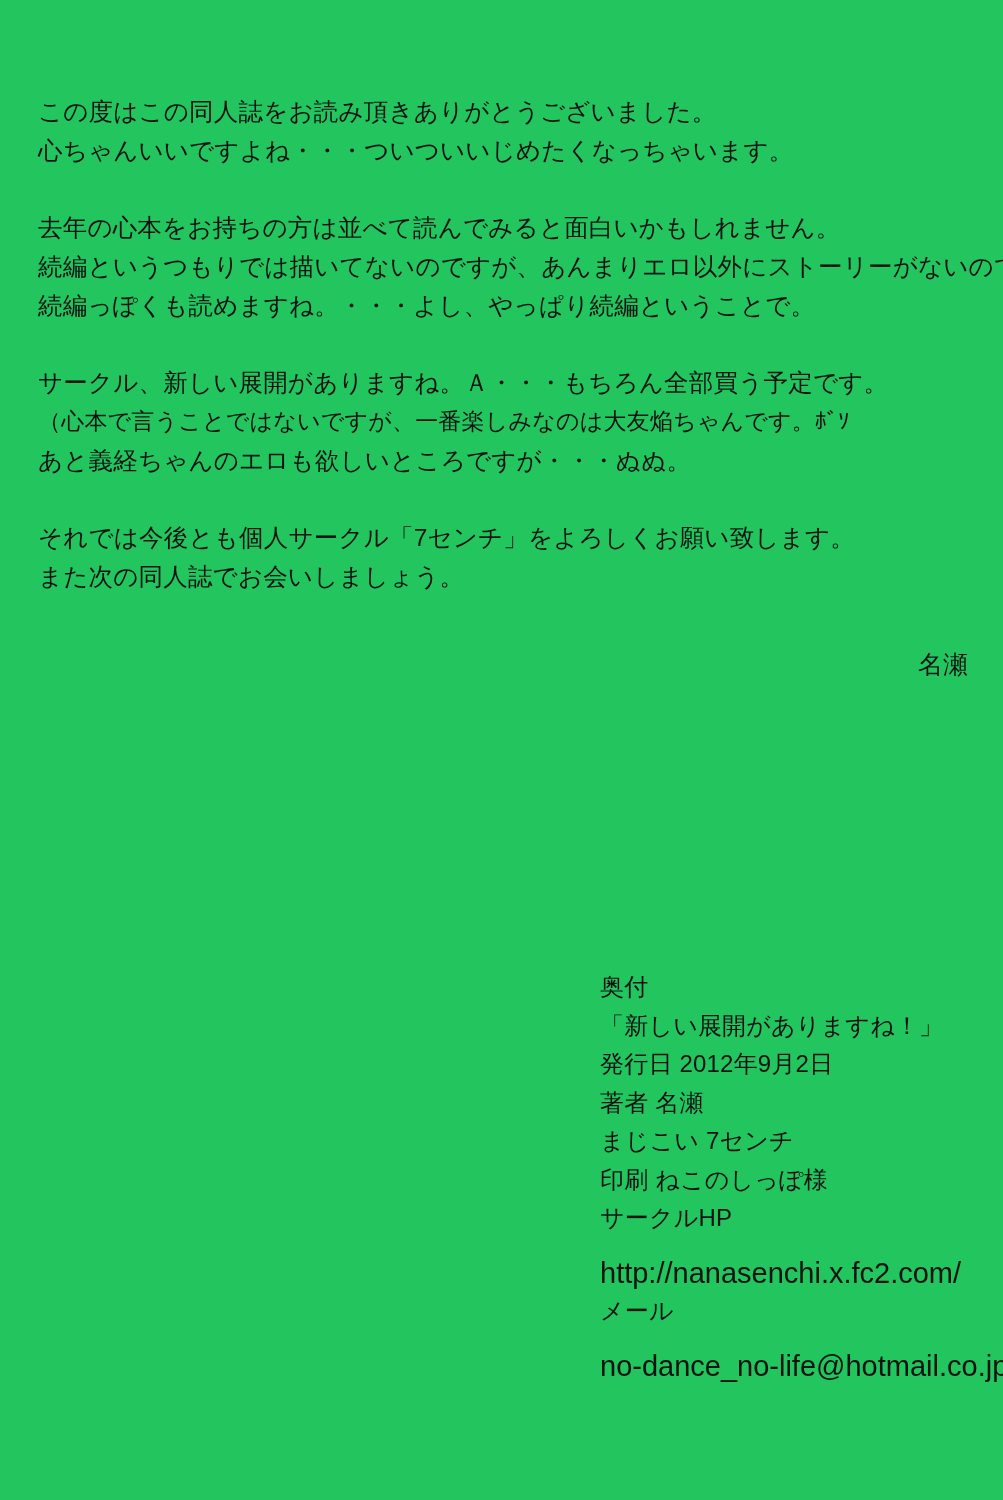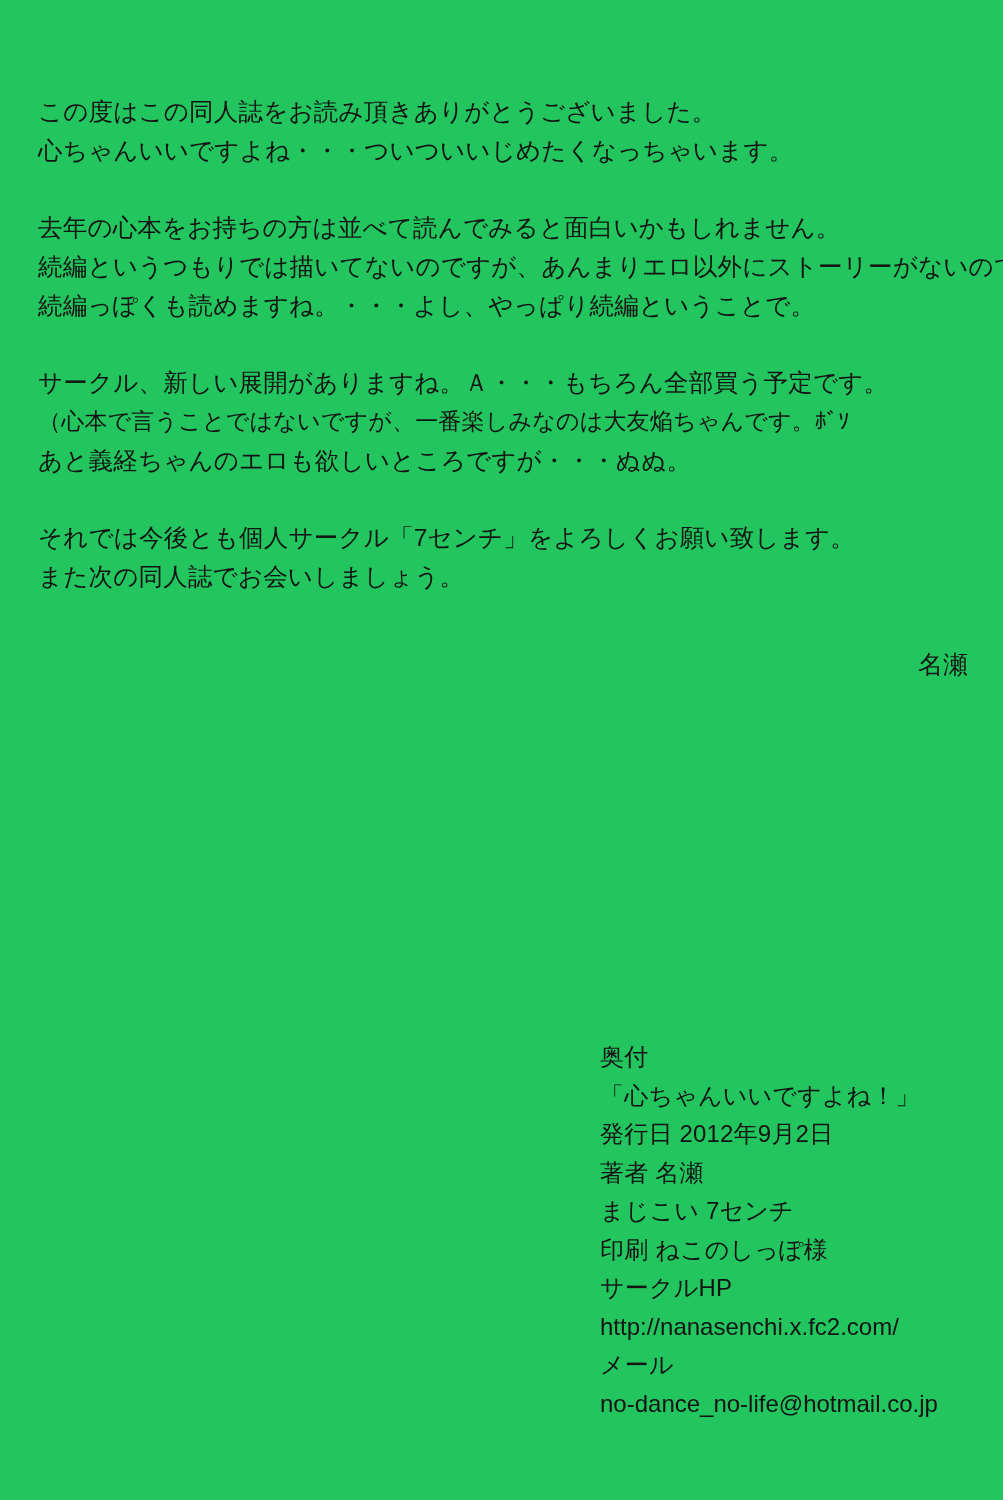--- a/index.html
+++ b/index.html
@@ -54,34 +54,35 @@
     text-align: right;
     font-size: 25px;
     line-height: 34px;
     color: #131313;
   }
 
   
   .colophon {
     position: absolute;
     left: 600px;
-    top: 1038px;
+    top: 968px;
     width: 400px;
   }
   .colophon .cline {
     font-size: 24px;
     line-height: 38.5px;
     letter-spacing: 0.2px;
     white-space: pre;
     color: #131313;
   }
   .colophon .cline.url,
   .colophon .cline.mail {
-    font-size: 24px;
+    font-size: 29px;
     letter-spacing: 0px;
+    margin-top: 16px;
   }
 </style>
 </head>
 <body>
 
 <div class="page">
 
   <div class="afterword">
 
     <div class="para">
@@ -105,21 +106,21 @@
       <div class="line">それでは今後とも個人サークル「7センチ」をよろしくお願い致します。</div>
       <div class="line">また次の同人誌でお会いしましょう。</div>
     </div>
 
   </div>
 
   <div class="signature">名瀬</div>
 
   <div class="colophon">
     <div class="cline">奥付</div>
-    <div class="cline">「心ちゃんいいですよね！」</div>
+    <div class="cline">「新しい展開がありますね！」</div>
     <div class="cline">発行日 2012年9月2日</div>
     <div class="cline">著者 名瀬</div>
     <div class="cline">まじこい 7センチ</div>
     <div class="cline">印刷 ねこのしっぽ様</div>
     <div class="cline">サークルHP</div>
     <div class="cline url">http://nanasenchi.x.fc2.com/</div>
     <div class="cline">メール</div>
     <div class="cline mail">no-dance_no-life@hotmail.co.jp</div>
   </div>
 

